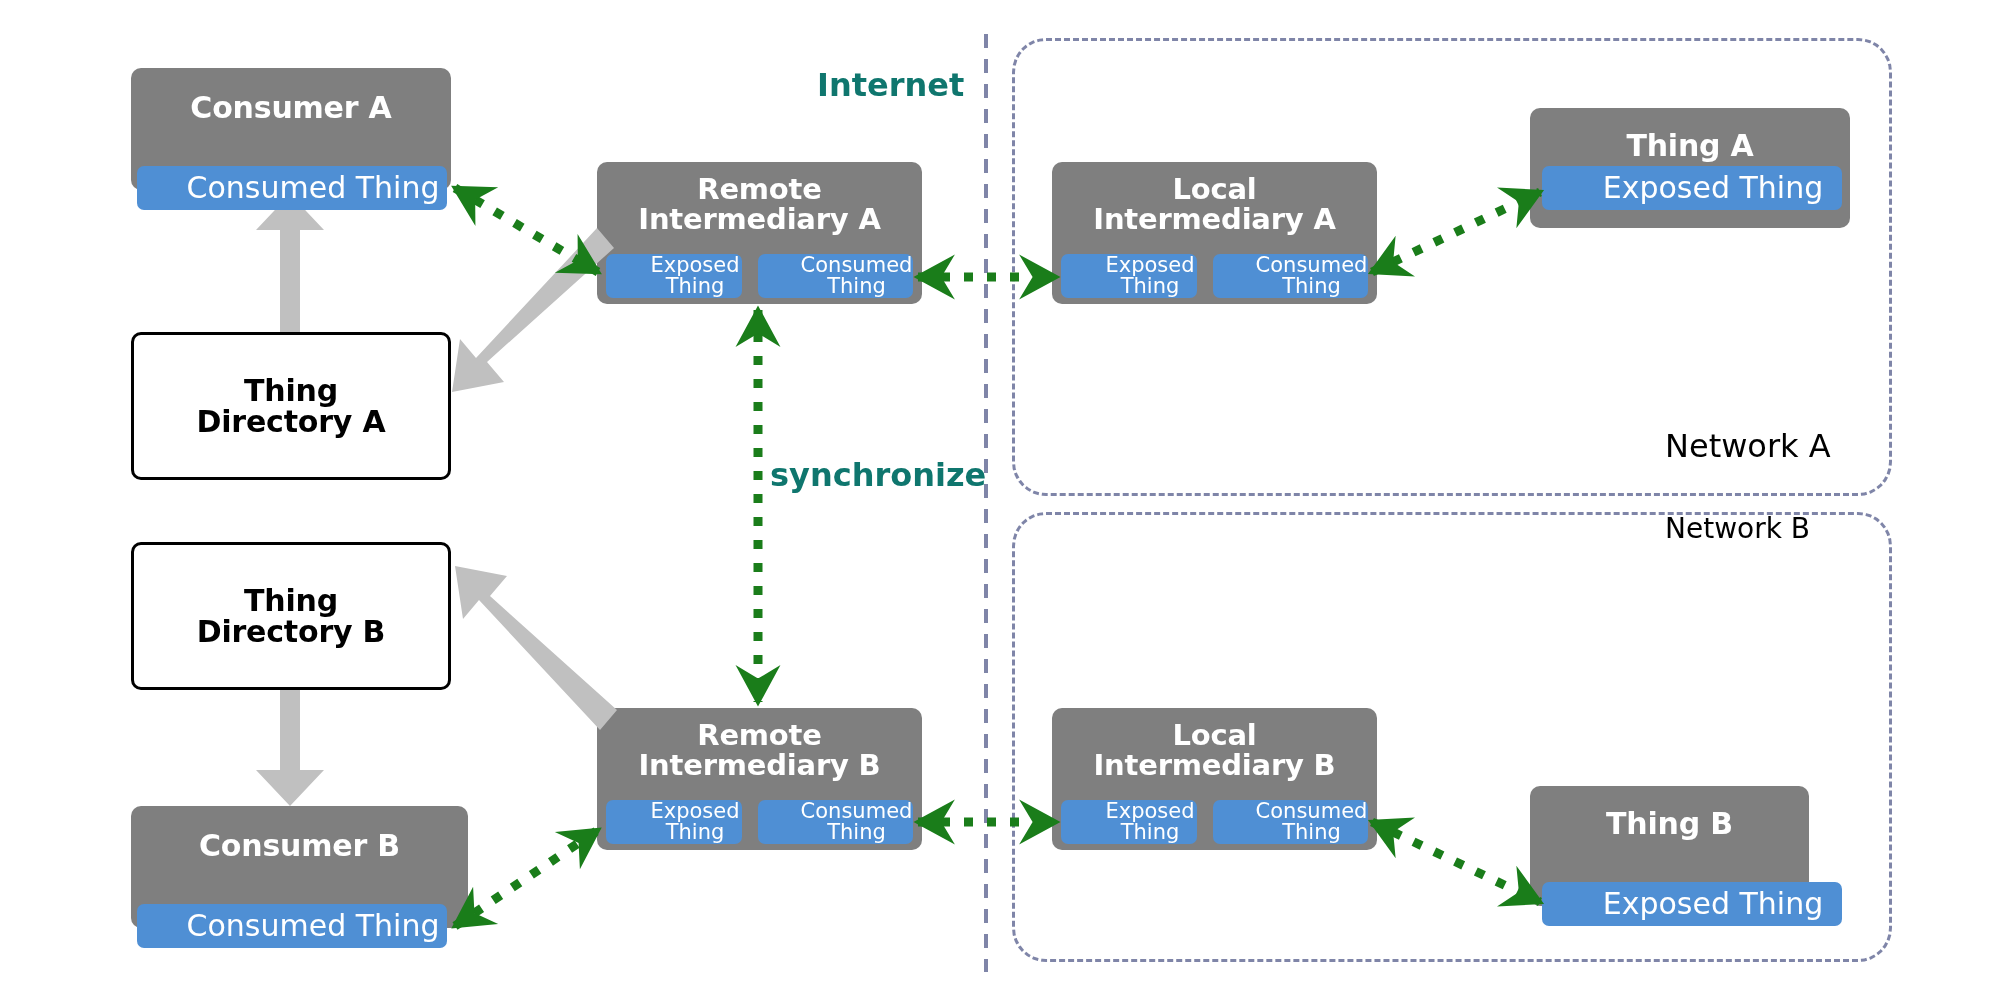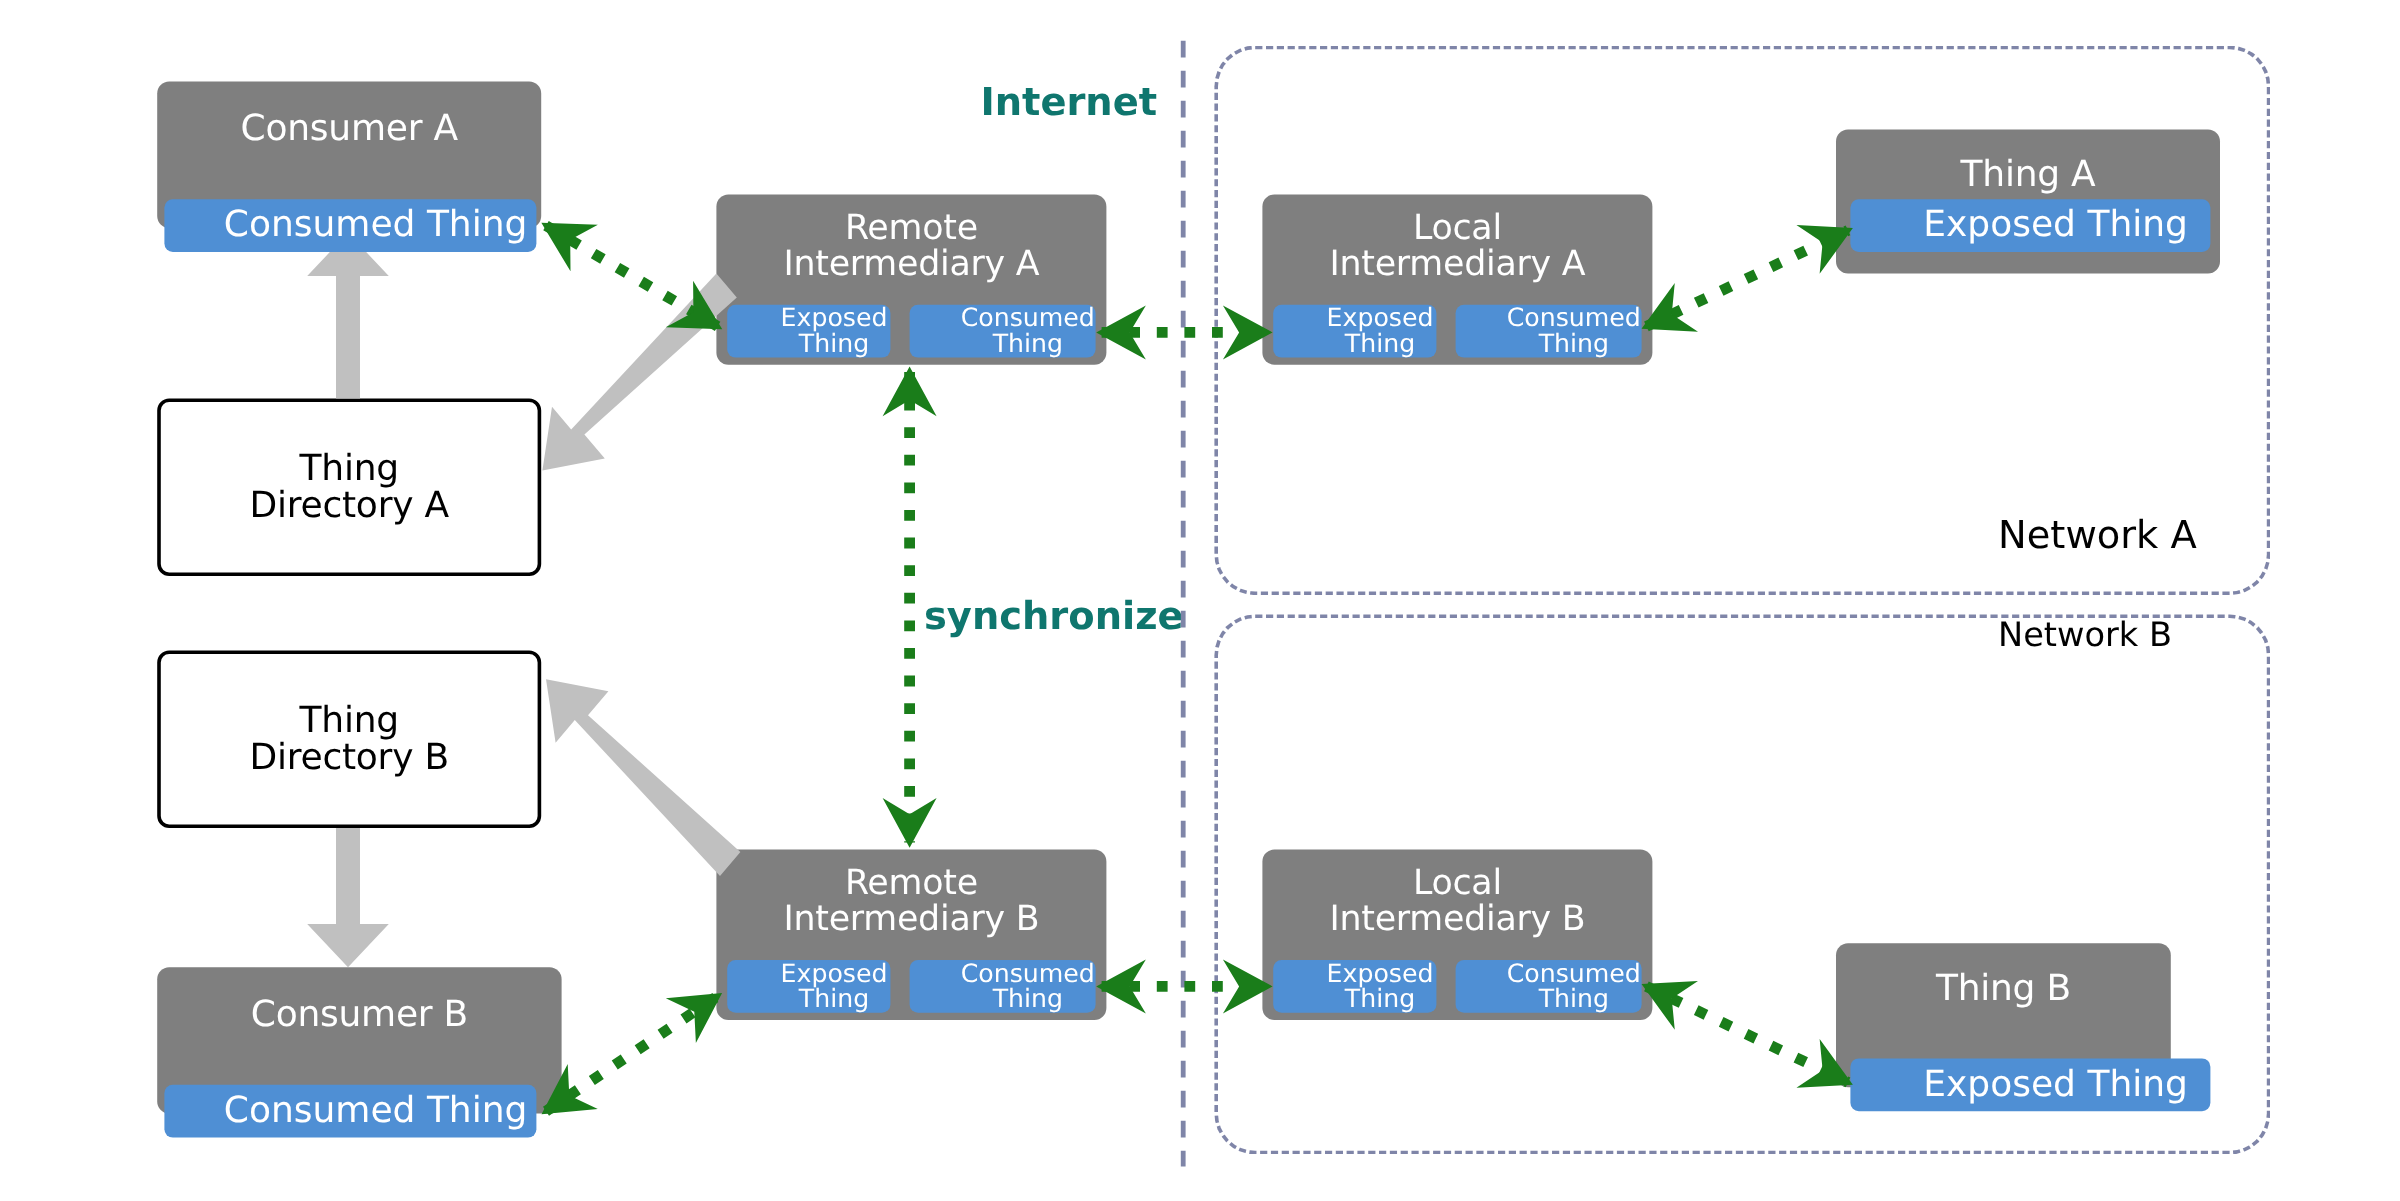--- a/index.html
+++ b/index.html
@@ -31,21 +31,21 @@
   .node.gray {
     background: #7f7f7f;
   }
   .node.white {
     background: #ffffff;
     border: 3px solid #000000;
     justify-content: center;
   }
   .node-title {
     color: #ffffff;
-    font-weight: normal;
+    font-weight: bold;
     text-align: center;
     line-height: 1.04;
     letter-spacing: -0.2px;
     white-space: pre-line;
   }
   .node.white .node-title {
     color: #000000;
   }
 
   
@@ -226,20 +226,20 @@
     <line x1="455" y1="926" x2="598" y2="830" stroke="#1a7d1a" stroke-width="9" stroke-dasharray="9,14" stroke-linecap="butt" marker-start="url(#gt)" marker-end="url(#gh)"></line>
 
     <line x1="918" y1="822" x2="1056" y2="822" stroke="#1a7d1a" stroke-width="9" stroke-dasharray="9,14" stroke-linecap="butt" marker-start="url(#gt)" marker-end="url(#gh)"></line>
 
     <line x1="1372" y1="822" x2="1540" y2="902" stroke="#1a7d1a" stroke-width="9" stroke-dasharray="9,14" stroke-linecap="butt" marker-start="url(#gt)" marker-end="url(#gh)"></line>
   </svg>
 
   <div class="labels-layer">
     <div class="plain-label" style="left:817px; top:66px; font-size:32px;">Internet</div>
 
-    <div class="plain-label" style="left:768px; top:494px; font-size:32px; background:#ffffff; padding:0 2px;">synchronize</div>
+    <div class="plain-label" style="left:768px; top:456px; font-size:32px; background:#ffffff; padding:0 2px;">synchronize</div>
 
     <div class="region-label" style="left:1665px; top:427px; font-size:32px;">Network A</div>
 
     <div class="region-label" style="left:1665px; top:512px; font-size:28px;">Network B</div>
   </div>
 
 </div>
 
 </body></html>

